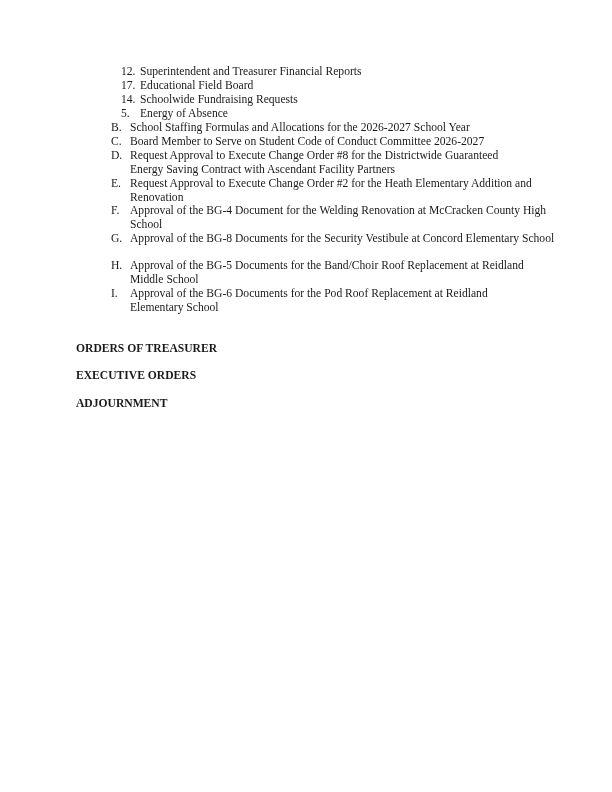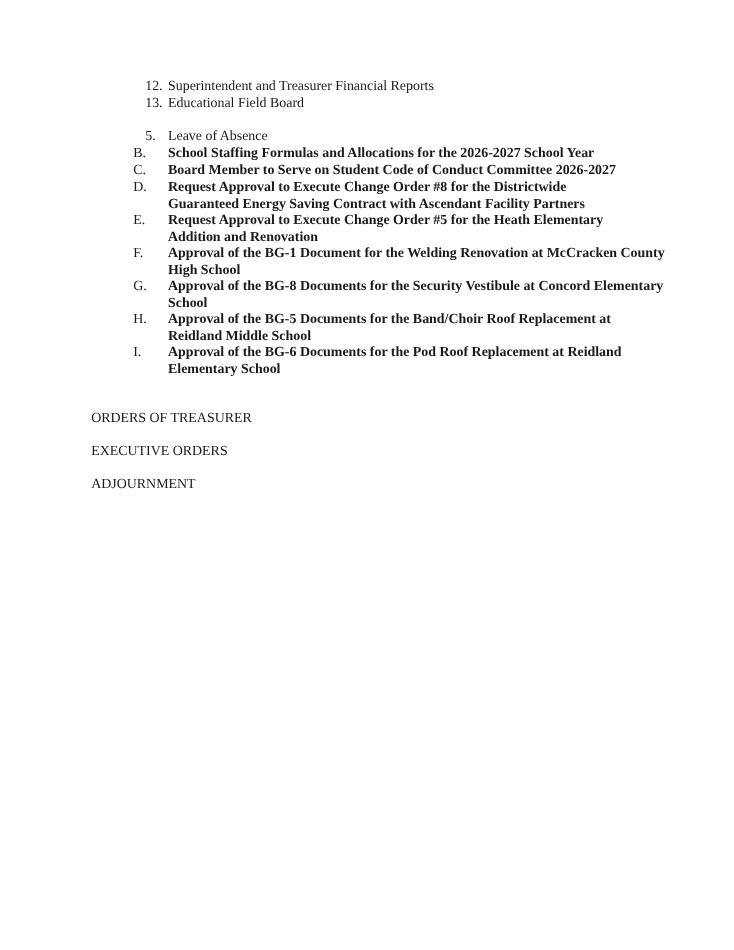--- a/index.html
+++ b/index.html
@@ -3,57 +3,60 @@
 <meta charset="utf-8">
 <style>
   html, body { margin: 0; padding: 0; background: #ffffff; }
   body { width: 612px; height: 792px; position: relative; overflow: hidden;
          font-family: "Liberation Serif", "DejaVu Serif", serif; color: #1a1a1a; }
   .page { position: absolute; left: 4px; top: 0; width: 612px; height: 792px; }
   .num-item { position: absolute; left: 117px; font-size: 11.6px; line-height: 14px; white-space: nowrap; }
   .num-item .n { display: inline-block; width: 19px; }
   .letter-item { position: absolute; left: 107px; font-size: 11.6px; line-height: 13.6px; width: 440px; }
   .letter-item .l { position: absolute; left: 0; top: 0; }
-  .letter-item .t { display: block; margin-left: 29px; font-weight: bold; }
-  .heading { position: absolute; left: 72px; font-size: 11.6px; font-weight: normal; white-space: nowrap; }
+  .letter-item .t { display: block; margin-left: 19px; }
+  .heading { position: absolute; left: 72px; font-size: 11.6px; font-weight: bold; white-space: nowrap; }
 </style>
 </head>
 <body>
 
 <div class="page">
 
   <div class="num-item" style="top:65px">
     <span class="n">12.</span><span>Superintendent and Treasurer Financial Reports</span>
   </div>
   <div class="num-item" style="top:79px">
-    <span class="n">13.</span><span>Educational Field Board</span>
+    <span class="n">17.</span><span>Educational Field Board</span>
+  </div>
+  <div class="num-item" style="top:93px">
+    <span class="n">14.</span><span>Schoolwide Fundraising Requests</span>
   </div>
   <div class="num-item" style="top:107px">
-    <span class="n">5.</span><span>Leave of Absence</span>
+    <span class="n">5.</span><span>Energy of Absence</span>
   </div>
 
   <div class="letter-item" style="top:121px">
     <span class="l">B.</span>
     <span class="t">School Staffing Formulas and Allocations for the 2026-2027 School Year</span>
   </div>
   <div class="letter-item" style="top:135px">
     <span class="l">C.</span>
     <span class="t">Board Member to Serve on Student Code of Conduct Committee 2026-2027</span>
   </div>
   <div class="letter-item" style="top:149px; width:420px">
     <span class="l">D.</span>
     <span class="t">Request Approval to Execute Change Order #8 for the Districtwide Guaranteed Energy Saving Contract with Ascendant Facility Partners</span>
   </div>
   <div class="letter-item" style="top:177px; width:430px">
     <span class="l">E.</span>
-    <span class="t">Request Approval to Execute Change Order #5 for the Heath Elementary Addition and Renovation</span>
+    <span class="t">Request Approval to Execute Change Order #2 for the Heath Elementary Addition and Renovation</span>
   </div>
   <div class="letter-item" style="top:204px; width:445px">
     <span class="l">F.</span>
-    <span class="t">Approval of the BG-1  Document for the Welding Renovation at McCracken County High School</span>
+    <span class="t">Approval of the BG-4  Document for the Welding Renovation at McCracken County High School</span>
   </div>
   <div class="letter-item" style="top:232px; width:445px">
     <span class="l">G.</span>
     <span class="t">Approval of the BG-8 Documents for the Security Vestibule at Concord  Elementary School</span>
   </div>
   <div class="letter-item" style="top:259px; width:445px">
     <span class="l">H.</span>
     <span class="t">Approval of the BG-5 Documents for the Band/Choir Roof Replacement at Reidland Middle School</span>
   </div>
   <div class="letter-item" style="top:287px; width:420px">

